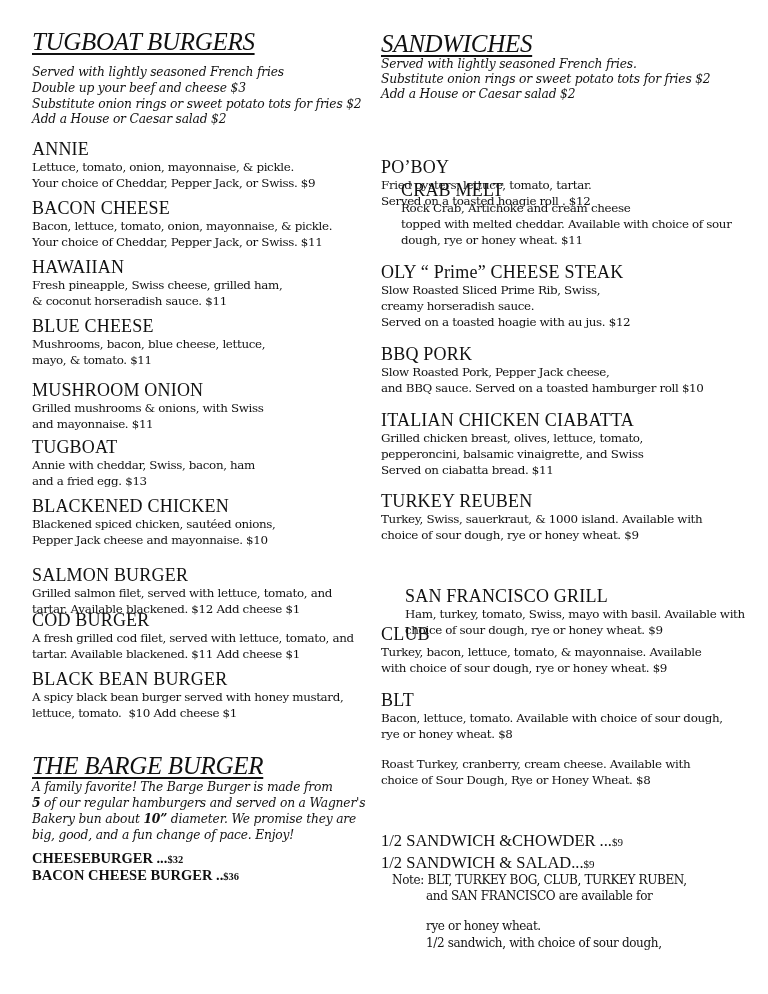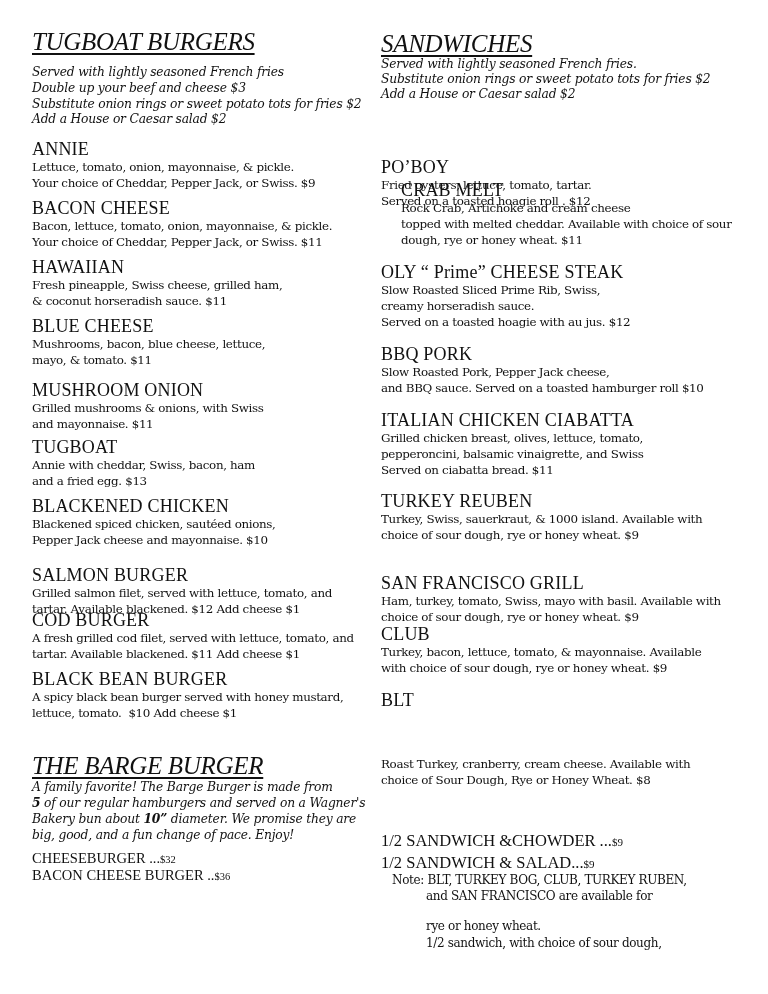--- a/index.html
+++ b/index.html
@@ -8,21 +8,21 @@
   .col { position:absolute; top:0; }
   #left { left:32px; width:335px; }
   #right { left:381px; width:380px; }
   .abs { position:absolute; left:0; white-space:nowrap; }
   .section-title { font-style:italic; font-size:25px; text-decoration:underline; text-decoration-thickness:1.5px; text-underline-offset:3px; line-height:28px; letter-spacing:-0.3px; font-family:"Liberation Serif", serif; }
   .note { font-style:italic; font-size:12.3px; line-height:16px; font-family:"DejaVu Serif", serif; letter-spacing:-0.2px; }
   .item-name { font-size:18px; line-height:20px; font-family:"Liberation Serif", serif; letter-spacing:0.2px; }
   .item-desc { font-size:11.9px; line-height:16px; font-family:"DejaVu Serif", serif; letter-spacing:-0.35px; white-space:pre; }
   .combo { font-size:16.5px; line-height:19px; font-family:"Liberation Serif", serif; }
   .combo small { font-size:11px; }
-  .barge-line { font-size:14.5px; line-height:18px; font-family:"Liberation Serif", serif; }
+  .barge-line { font-size:14.5px; line-height:18px; font-family:"Liberation Serif", serif;font-weight:bold; }
   .barge-line small { font-size:10.5px; }
   .fine { font-size:12px; line-height:16px; font-family:"DejaVu Serif", serif; letter-spacing:-0.35px; }
   b { font-weight:bold; }
 </style>
 </head>
 <body>
 
 <div id="left" class="col">
   <div class="abs section-title" style="top:28px;">TUGBOAT BURGERS</div>
   <div class="abs note" style="top:64px;">Served with lightly seasoned French fries</div>
@@ -123,32 +123,34 @@
     <div class="item-name">ITALIAN CHICKEN CIABATTA</div>
     <div class="item-desc">Grilled chicken breast, olives, lettuce, tomato,
 pepperoncini, balsamic vinaigrette, and Swiss
 Served on ciabatta bread. $11</div>
   </div>
   <div class="abs" style="top:491px;">
     <div class="item-name">TURKEY REUBEN</div>
     <div class="item-desc">Turkey, Swiss, sauerkraut, &amp; 1000 island. Available with
 choice of sour dough, rye or honey wheat. $9</div>
   </div>
-  <div class="abs" style="top:573px;">
+  <div class="abs" style="top:586px;margin-left:24px;">
     <div class="item-name"> SAN FRANCISCO GRILL</div>
     <div class="item-desc">Ham, turkey, tomato, Swiss, mayo with basil. Available with
 choice of sour dough, rye or honey wheat. $9</div>
   </div>
   <div class="abs" style="top:624px;">
     <div class="item-name">CLUB</div>
     <div class="item-desc">Turkey, bacon, lettuce, tomato, &amp; mayonnaise. Available
 with choice of sour dough, rye or honey wheat. $9</div>
   </div>
   <div class="abs" style="top:690px;">
     <div class="item-name">BLT</div>
+    <div class="item-desc">Bacon, lettuce, tomato. Available with choice of sour dough,
+rye or honey wheat. $8</div>
   </div>
   <div class="abs" style="top:756px;">
     <div class="item-desc">Roast Turkey, cranberry, cream cheese. Available with
 choice of Sour Dough, Rye or Honey Wheat. $8</div>
   </div>
 
   <div class="abs combo" style="top:831px;"><span>1/2 SANDWICH &amp;CHOWDER ...</span><small>$9</small></div>
   <div class="abs combo" style="top:853px;"><span>1/2 SANDWICH &amp; SALAD...</span><small>$9</small></div>
 
   <div class="abs fine" style="top:872px; left:11px;">

